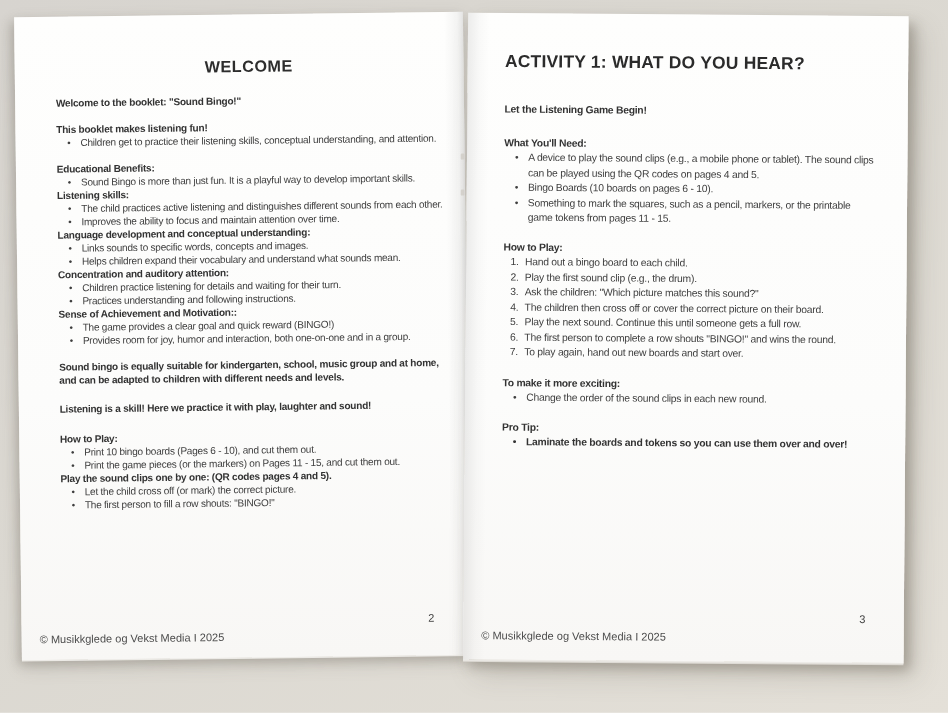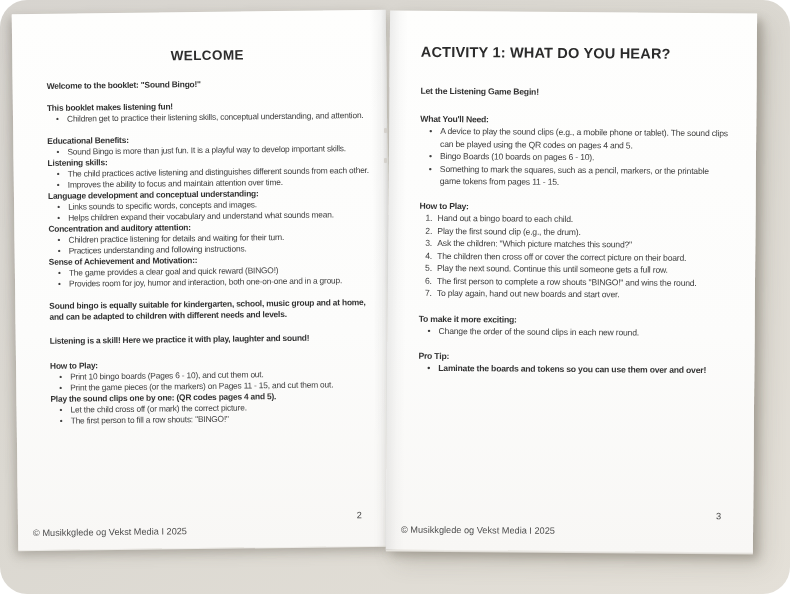--- a/index.html
+++ b/index.html
@@ -2,21 +2,20 @@
 <html><head>
 <meta charset="utf-8">
 <style>
   * { margin:0; padding:0; box-sizing:border-box; }
   html,body { width:790px; height:594px; }
   body { font-family:"Liberation Sans","DejaVu Sans",sans-serif; }
 
   .stage {
     position:relative; width:790px; height:594px; overflow:hidden;
     background:linear-gradient(145deg,#d7d4cf 0%, #dbd8d1 45%, #e4e0d8 100%);
-    border-radius:27px;
   }
 
   .page {
     position:absolute;
     background:linear-gradient(180deg,#fefefd 0%, #fcfcfb 60%, #f8f7f5 100%);
   }
   .page-left {
     left:15px; top:12px; width:374px; height:536px;
     transform:rotate(-0.7deg); transform-origin:50% 50%;
     box-shadow:0 1px 0 #eceae6, -3px 4px 8px rgba(110,104,94,0.28), 0 6px 14px rgba(110,104,94,0.22);

